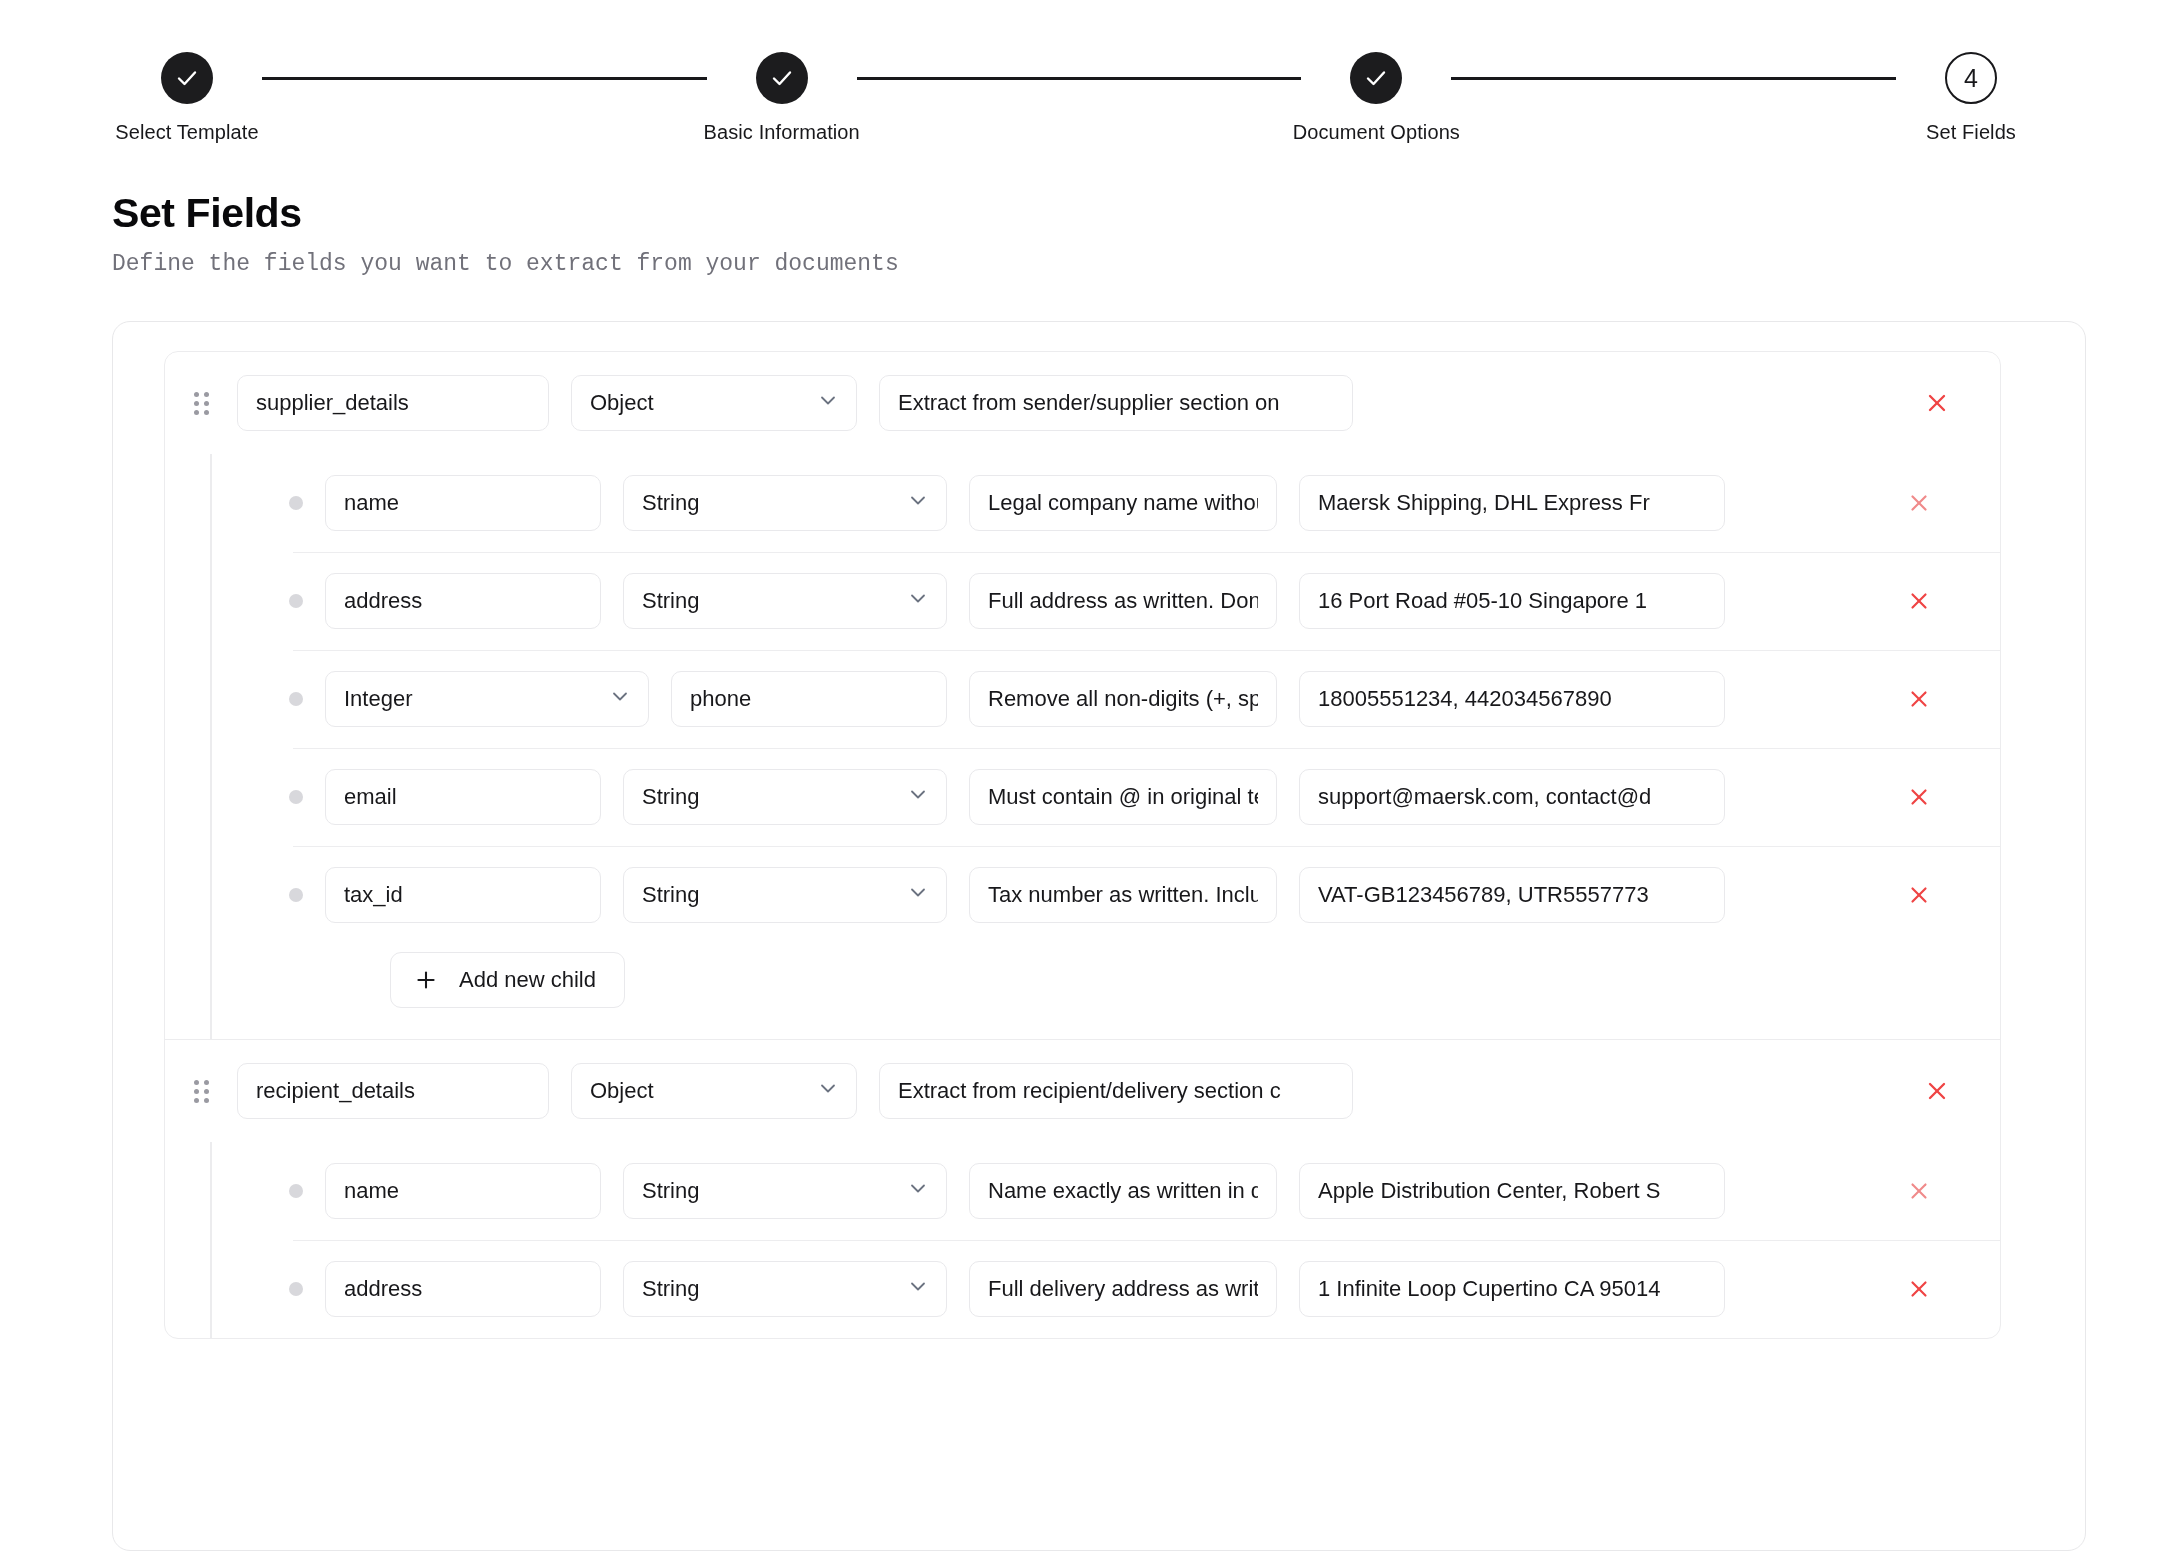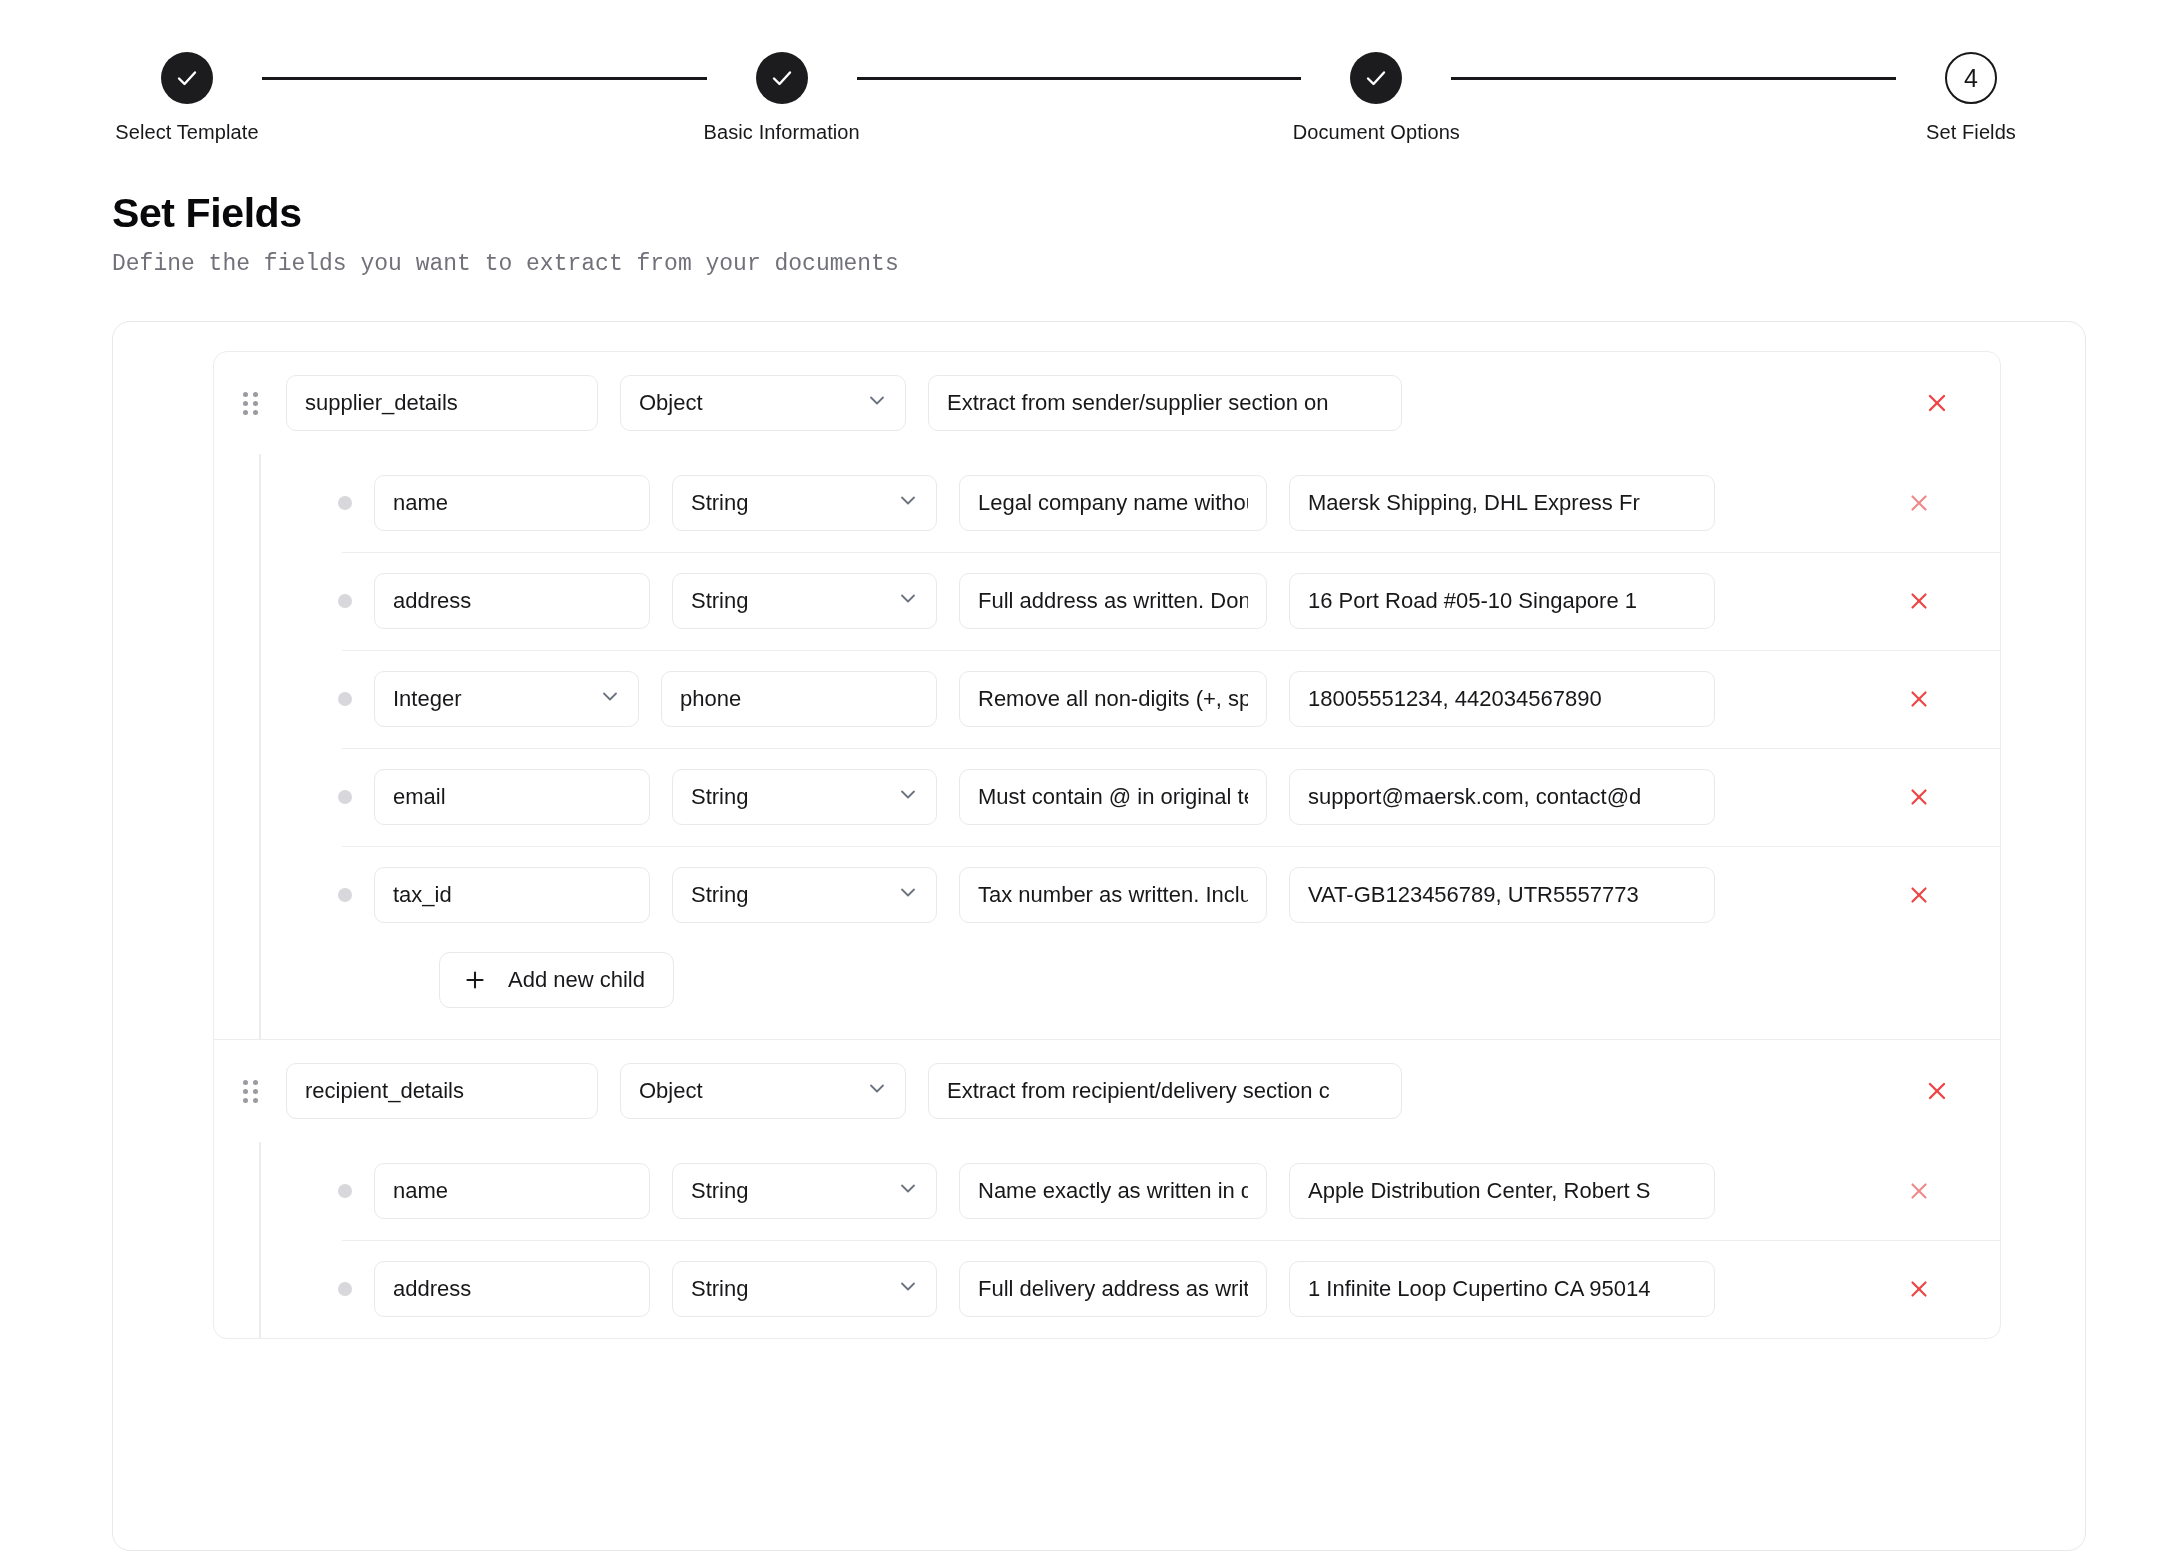--- a/index.html
+++ b/index.html
@@ -87,21 +87,21 @@
     margin: 44px 72px 0 112px;
     border: 1px solid #e8e8ea;
     border-radius: 18px;
     background: #ffffff;
     padding: 29px 0 0 0;
     height: 1230px;
     overflow: hidden;
   }
 
   .group-card {
-    margin: 0 84px 0 100px;
+    margin: 0 84px 0 51px;
     border: 1px solid #ececee;
     border-radius: 14px;
     background: #ffffff;
     overflow: hidden;
   }
 
   
   .parent-row {
     display: flex;
     align-items: center;
@@ -188,21 +188,21 @@
     background: #ededef;
   }
   .bullet {
     width: 14px; height: 14px;
     border-radius: 50%;
     background: #d8d8dc;
     flex: 0 0 auto;
     margin-left: 64px;
   }
   .child-row .inp-name { width: 276px; }
-  .child-row .inp-type { width: 265px; }
+  .child-row .inp-type { width: 324px; }
   .child-row .inp-desc { width: 308px; }
   .child-row .inp-example { width: 426px; }
 
   .add-child-wrap { padding: 8px 0 31px 0; }
   .add-child {
     margin-left: 165px;
     display: inline-flex;
     align-items: center;
     gap: 20px;
     height: 56px;

